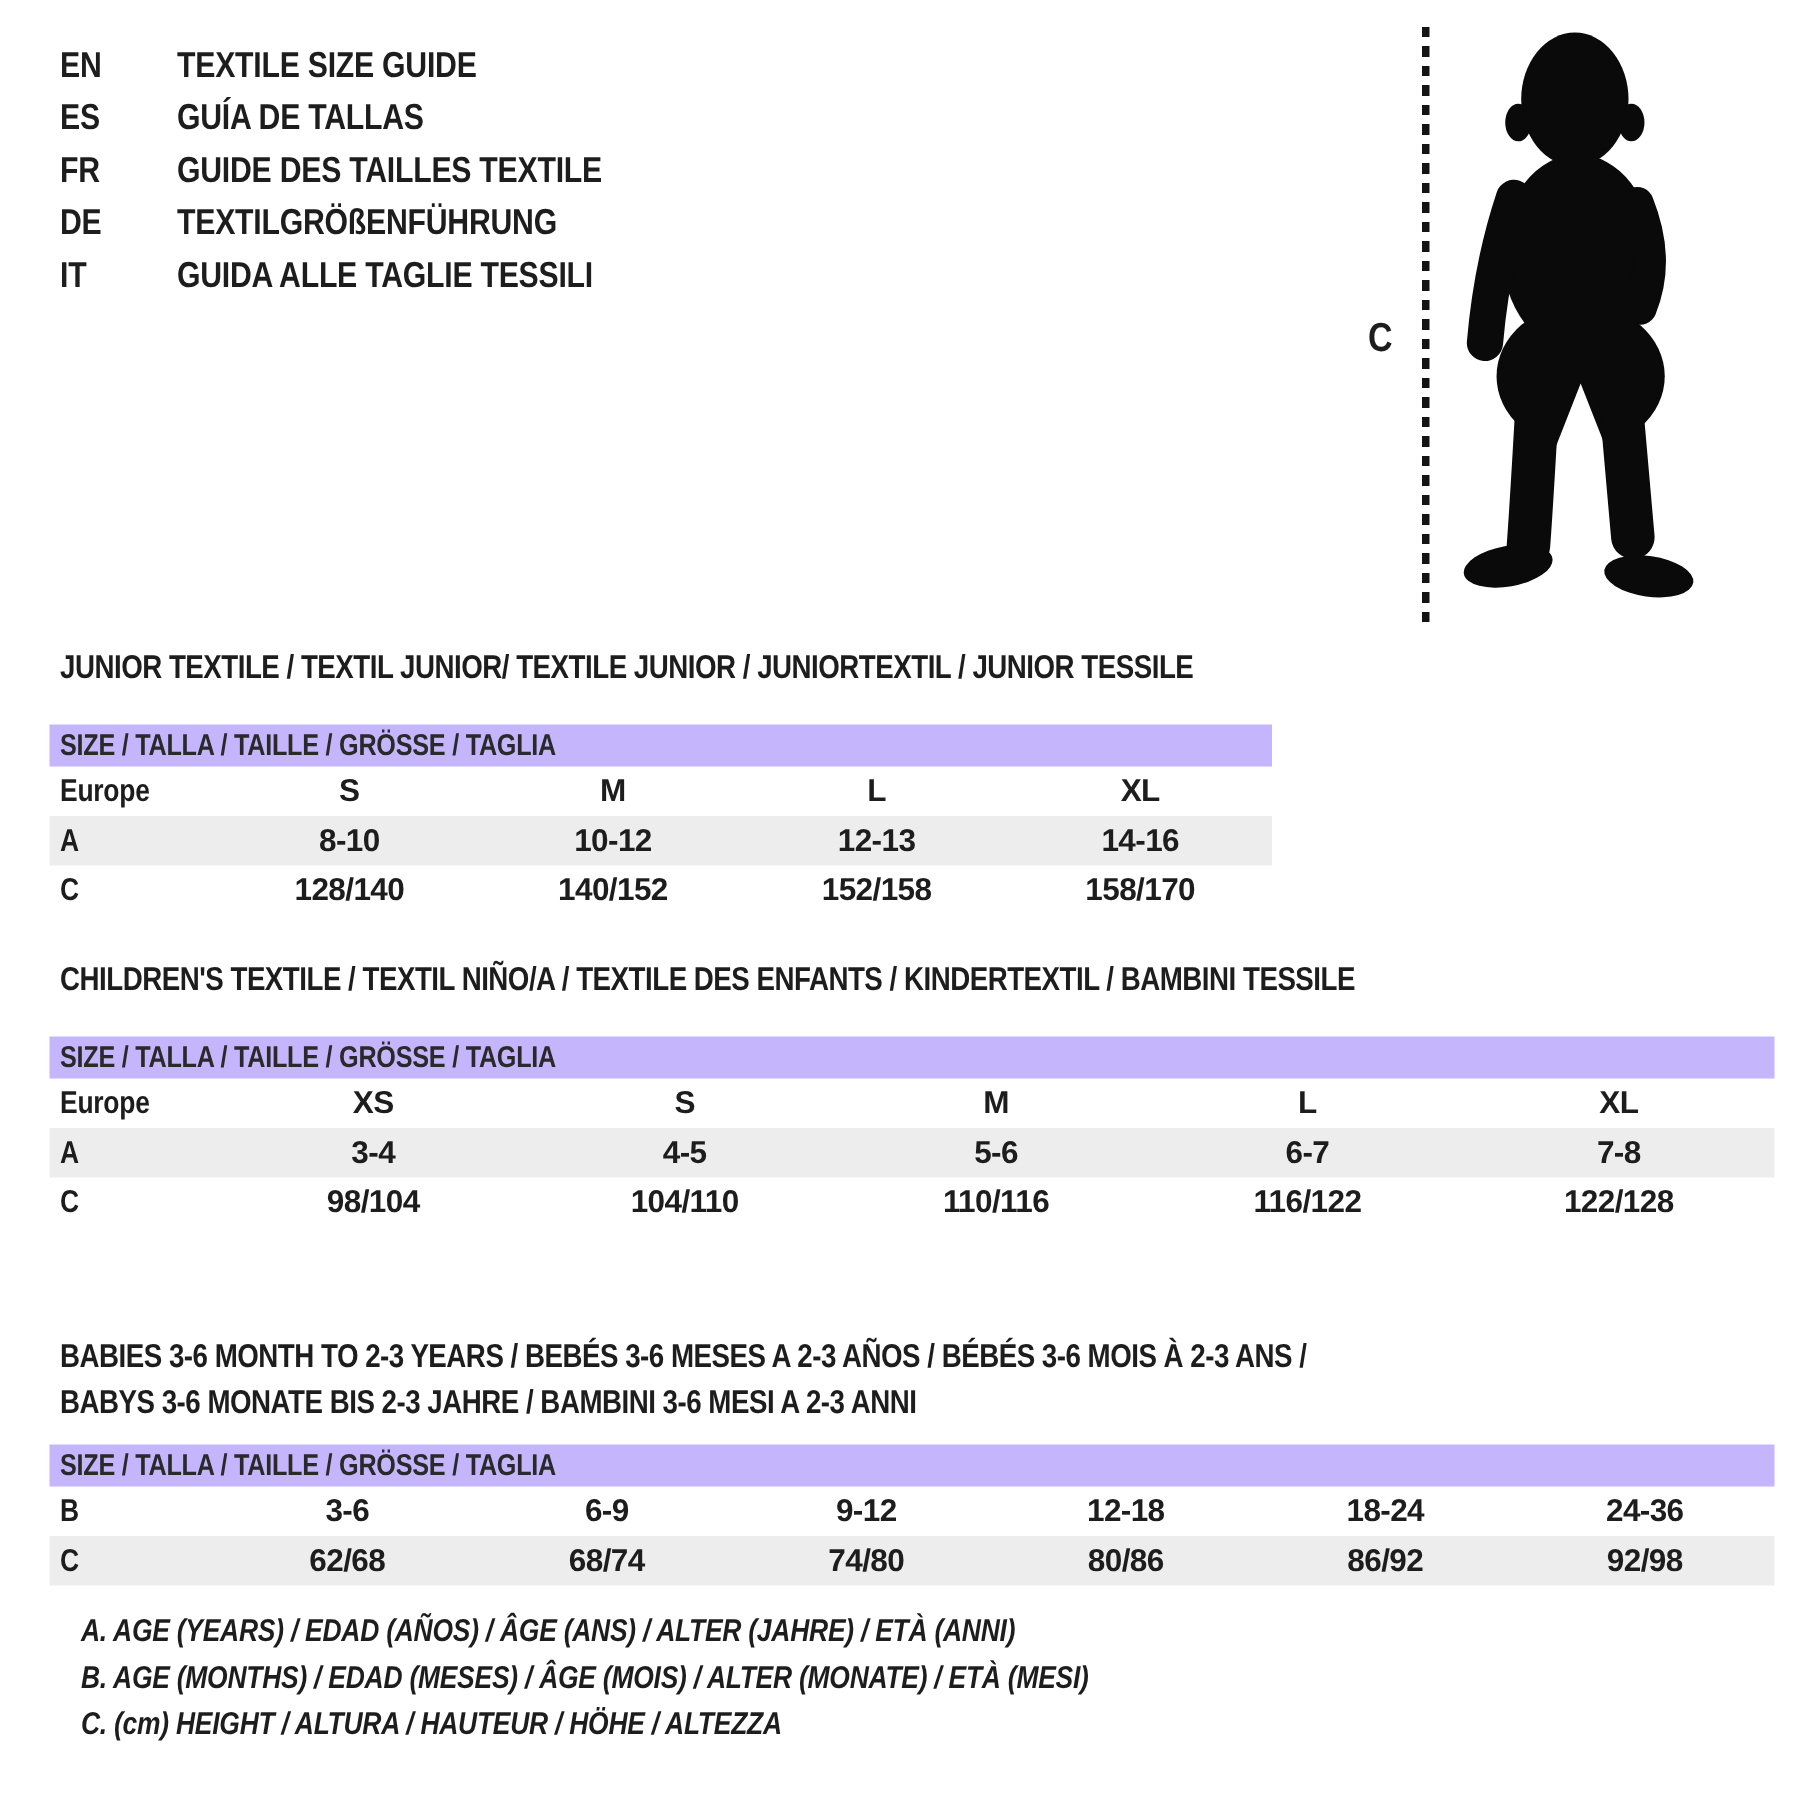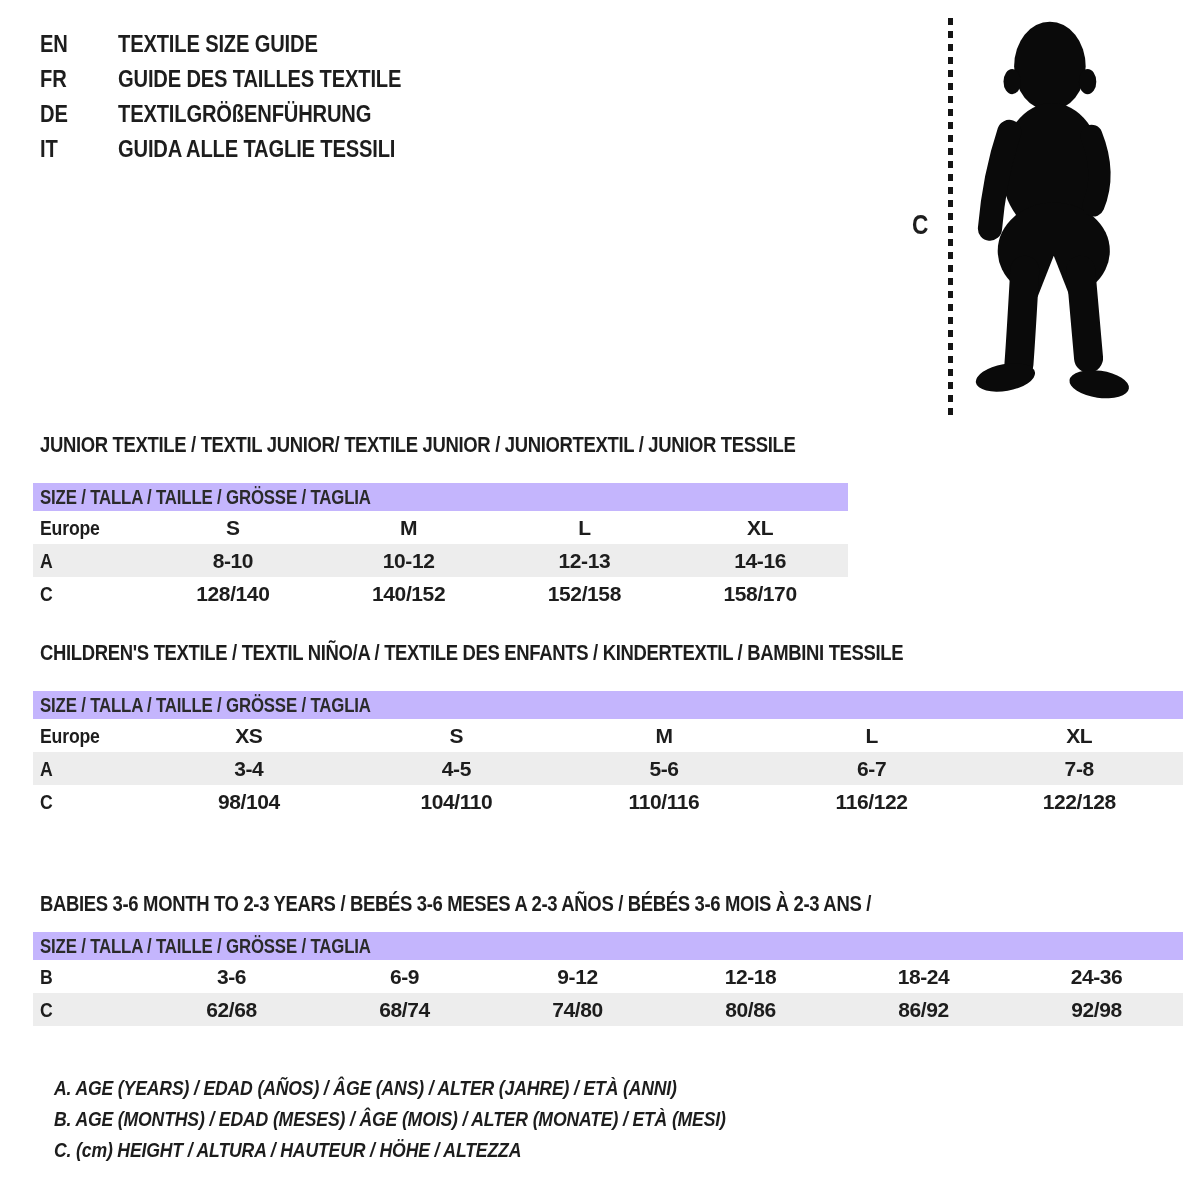--- a/index.html
+++ b/index.html
@@ -55,20 +55,24 @@
 </style>
 </head>
 <body>
 
 <div class="langs">
   <div class="lang-row">
     <span class="lang-code"><span class="cx">EN</span></span>
     <span class="cx">TEXTILE SIZE GUIDE</span>
   </div>
   <div class="lang-row">
+    <span class="lang-code"><span class="cx">ES</span></span>
+    <span class="cx">GUÍA DE TALLAS</span>
+  </div>
+  <div class="lang-row">
     <span class="lang-code"><span class="cx">FR</span></span>
     <span class="cx">GUIDE DES TAILLES TEXTILE</span>
   </div>
   <div class="lang-row">
     <span class="lang-code"><span class="cx">DE</span></span>
     <span class="cx">TEXTILGRÖßENFÜHRUNG</span>
   </div>
   <div class="lang-row">
     <span class="lang-code"><span class="cx">IT</span></span>
     <span class="cx">GUIDA ALLE TAGLIE TESSILI</span>
@@ -159,20 +163,21 @@
         <span class="cell">110/116</span>
         <span class="cell">116/122</span>
         <span class="cell">122/128</span>
       </div>
     </div>
 </div>
 
 <div class="sec" id="sec-babies">
   <div class="sec-head">
     <div><span class="cx">BABIES 3-6 MONTH TO 2-3 YEARS / BEBÉS 3-6 MESES A 2-3 AÑOS / BÉBÉS 3-6 MOIS À 2-3 ANS /</span></div>
+    <div><span class="cx">BABYS 3-6 MONATE BIS 2-3 JAHRE / BAMBINI 3-6 MESI A 2-3 ANNI</span></div>
   </div>
   <div class="size-bar"><span class="cx">SIZE / TALLA / TAILLE / GRÖSSE / TAGLIA</span></div>
   <div>
       <div class="srow">
         <span class="lbl"><span class="cx">B</span></span>
         <span class="cell">3-6</span>
         <span class="cell">6-9</span>
         <span class="cell">9-12</span>
         <span class="cell">12-18</span>
         <span class="cell">18-24</span>

